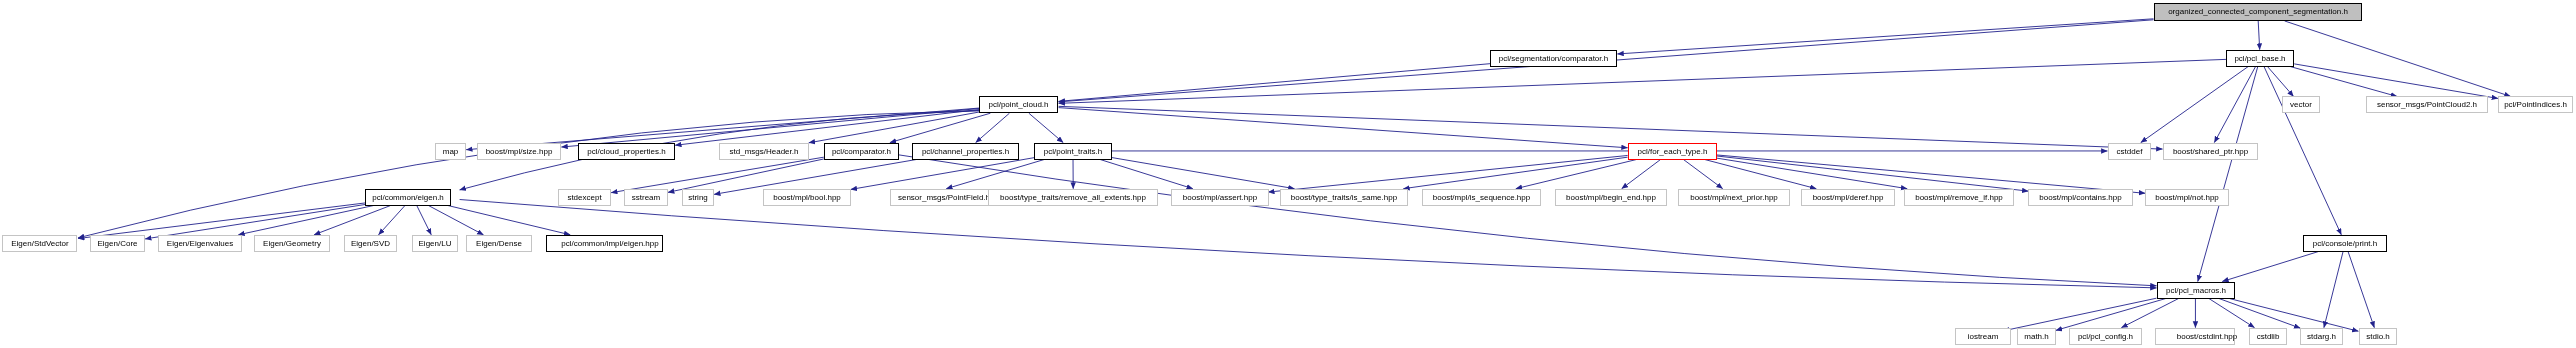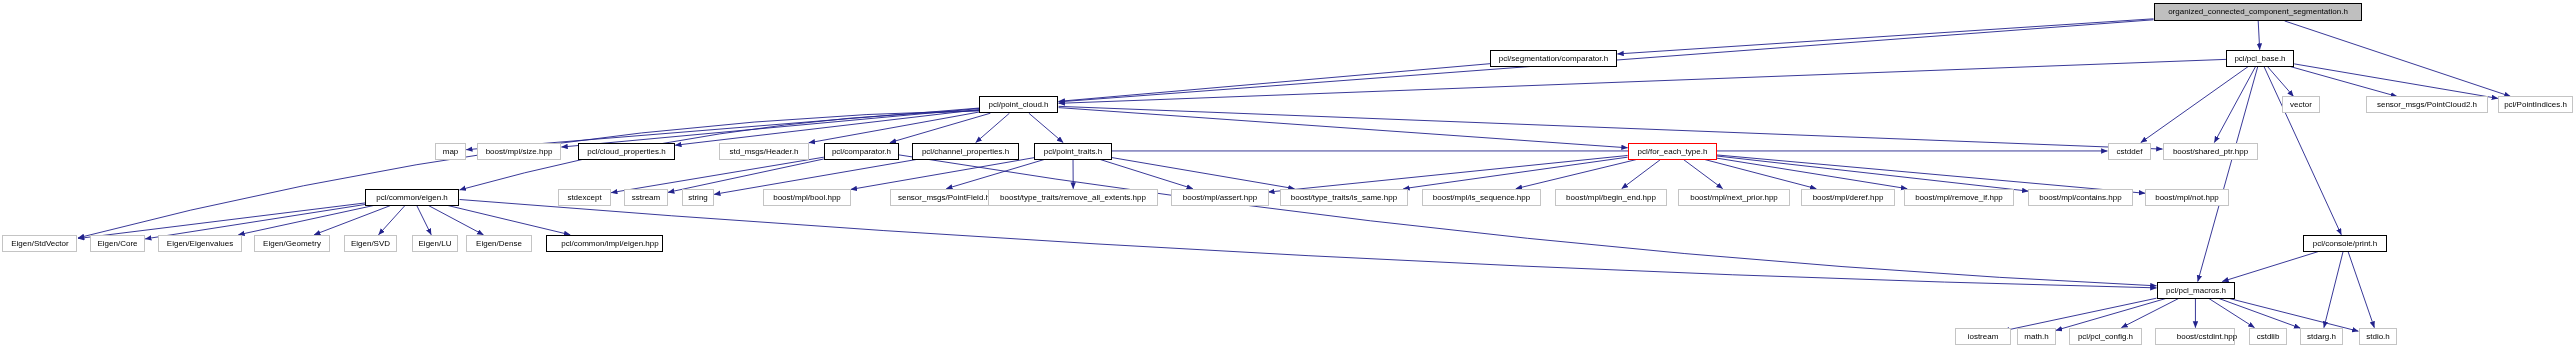--- a/index.html
+++ b/index.html
@@ -99,21 +99,21 @@
       <div class="node ext" style="left: 435px; top: 143px; width: 31px; height: 17px;">map</div>
       <div class="node ext" style="left: 477px; top: 143px; width: 84px; height: 17px;">boost/mpl/size.hpp</div>
       <div class="node doc" style="left: 578px; top: 143px; width: 97px; height: 17px;">pcl/cloud_properties.h</div>
       <div class="node ext" style="left: 719px; top: 143px; width: 90px; height: 17px;">std_msgs/Header.h</div>
       <div class="node doc" style="left: 824px; top: 143px; width: 75px; height: 17px;">pcl/comparator.h</div>
       <div class="node doc" style="left: 912px; top: 143px; width: 107px; height: 17px;">pcl/channel_properties.h</div>
       <div class="node doc" style="left: 1034px; top: 143px; width: 78px; height: 17px;">pcl/point_traits.h</div>
       <div class="node highlight" style="left: 1628px; top: 143px; width: 89px; height: 17px;">pcl/for_each_type.h</div>
       <div class="node ext" style="left: 2108px; top: 143px; width: 43px; height: 17px;">cstddef</div>
       <div class="node ext" style="left: 2163px; top: 143px; width: 95px; height: 17px;">boost/shared_ptr.hpp</div>
-      <div class="node doc" style="left: 365px; top: 189px; width: 94px; height: 17px; text-align: right;">pcl/common/eigen.h</div>
+      <div class="node doc" style="left: 365px; top: 189px; width: 86px; height: 17px; text-align: right;">pcl/common/eigen.h</div>
       <div class="node ext" style="left: 558px; top: 189px; width: 53px; height: 17px;">stdexcept</div>
       <div class="node ext" style="left: 624px; top: 189px; width: 44px; height: 17px;">sstream</div>
       <div class="node ext" style="left: 682px; top: 189px; width: 32px; height: 17px;">string</div>
       <div class="node ext" style="left: 763px; top: 189px; width: 88px; height: 17px;">boost/mpl/bool.hpp</div>
       <div class="node ext" style="left: 890px; top: 189px; width: 108px; height: 17px;">sensor_msgs/PointField.h</div>
       <div class="node ext" style="left: 988px; top: 189px; width: 170px; height: 17px;">boost/type_traits/remove_all_extents.hpp</div>
       <div class="node ext" style="left: 1171px; top: 189px; width: 98px; height: 17px;">boost/mpl/assert.hpp</div>
       <div class="node ext" style="left: 1280px; top: 189px; width: 128px; height: 17px;">boost/type_traits/is_same.hpp</div>
       <div class="node ext" style="left: 1422px; top: 189px; width: 119px; height: 17px;">boost/mpl/is_sequence.hpp</div>
       <div class="node ext" style="left: 1555px; top: 189px; width: 112px; height: 17px;">boost/mpl/begin_end.hpp</div>

